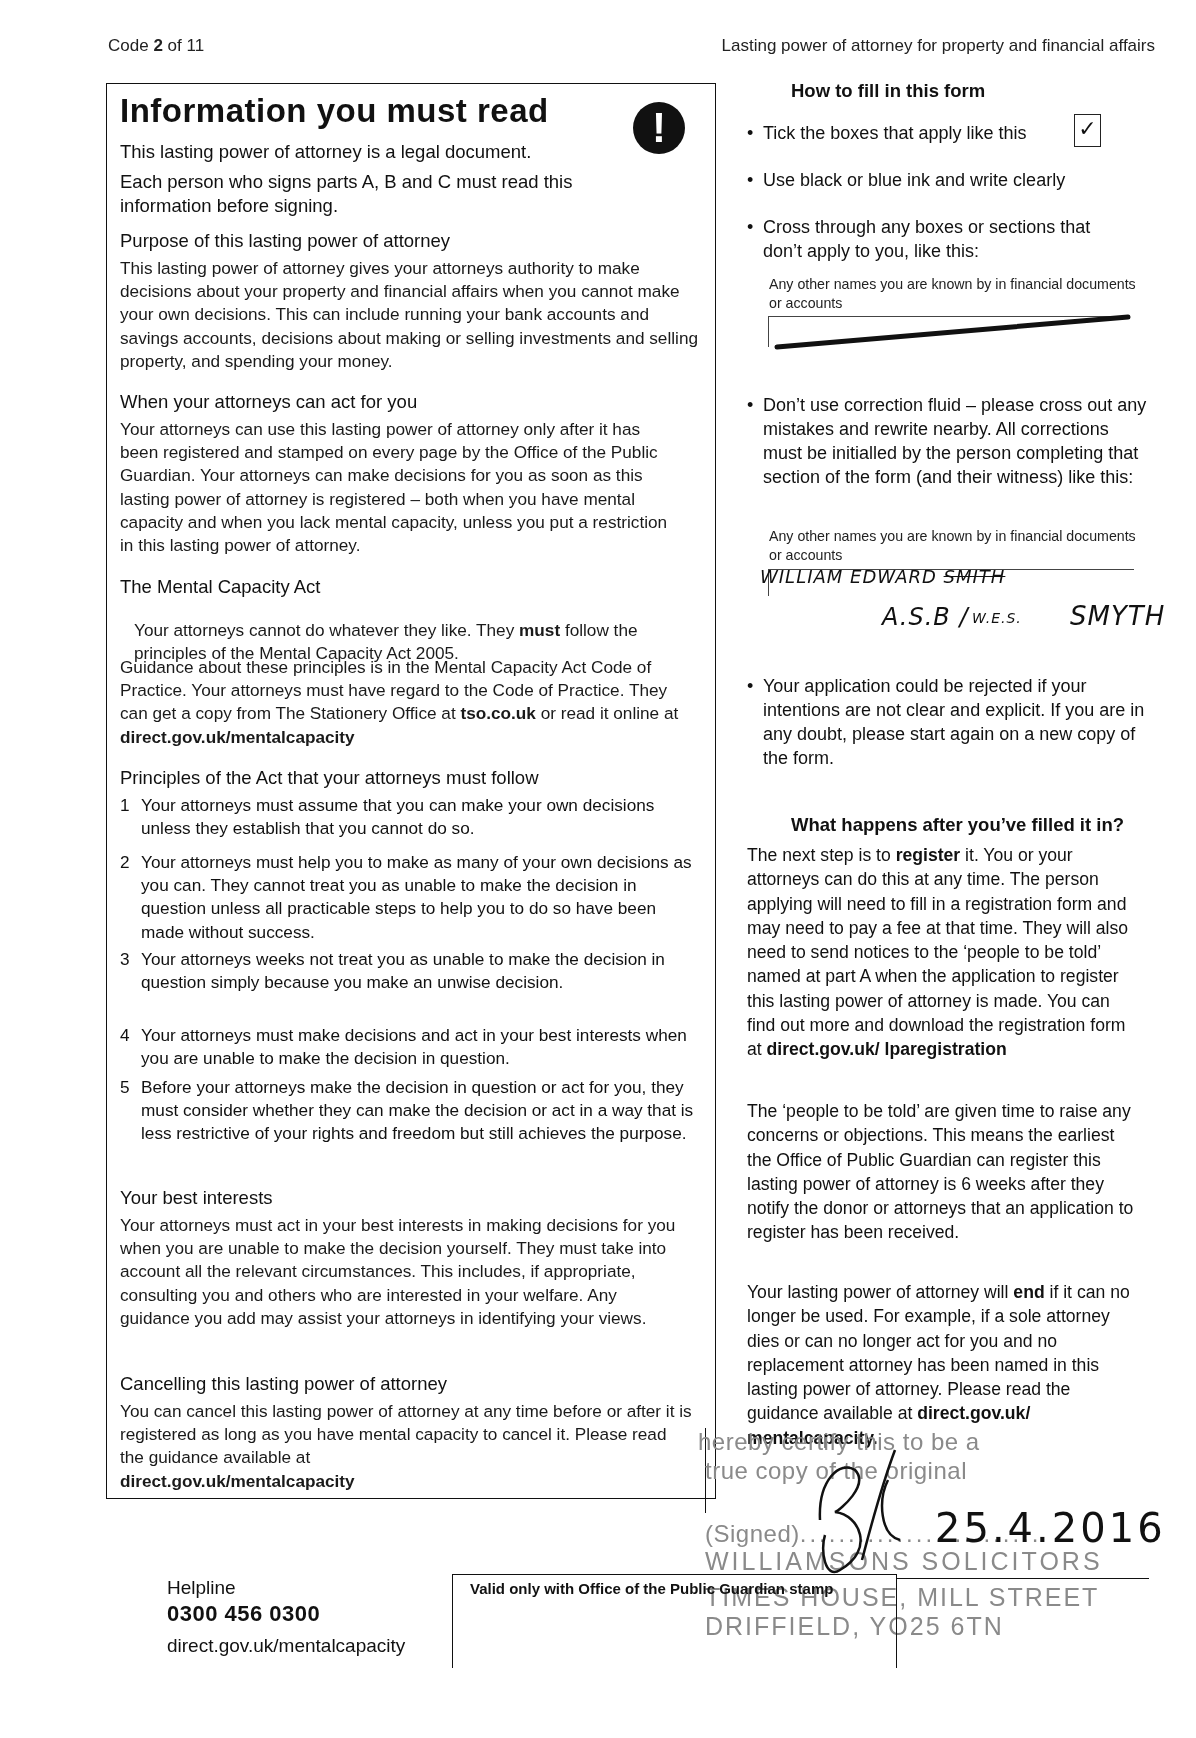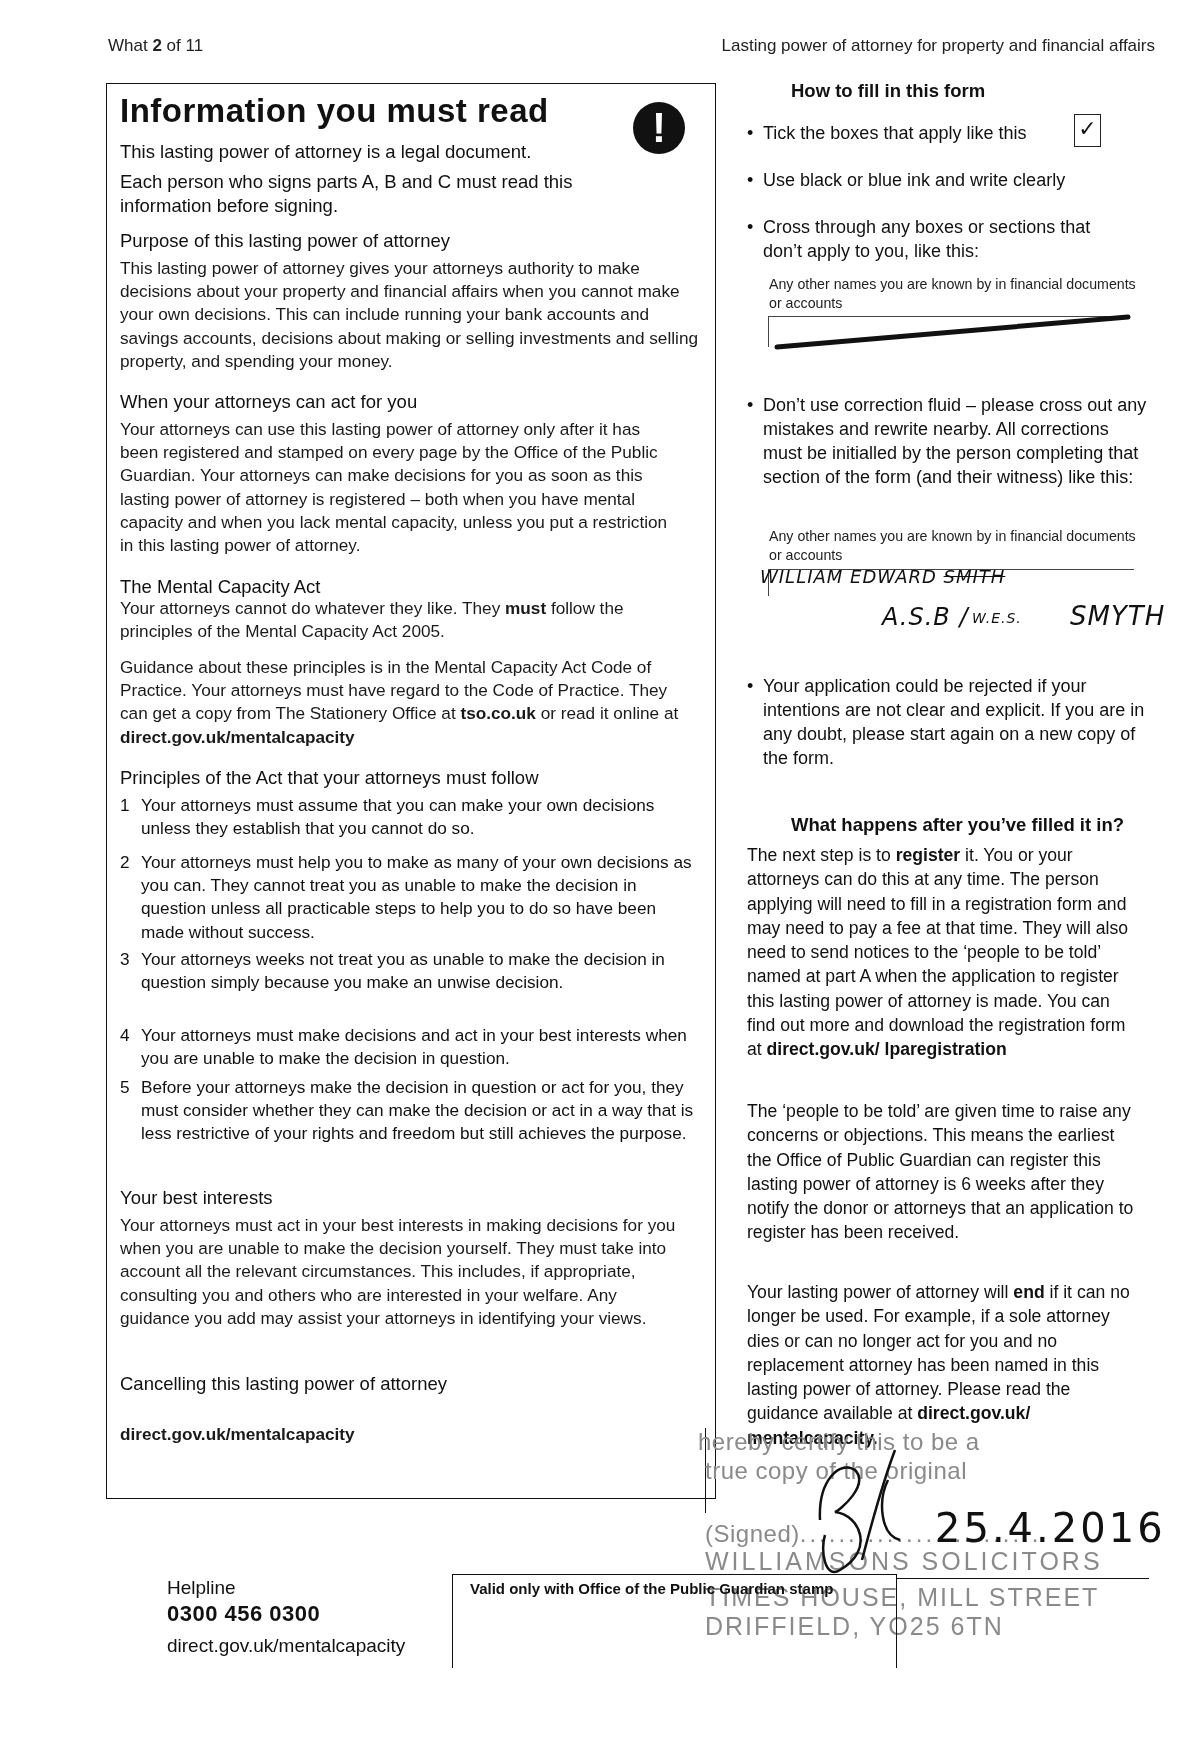--- a/index.html
+++ b/index.html
@@ -46,37 +46,37 @@
   #stamp-label { left:470px; top:1580px; font-size:15px; font-weight:bold; }
   #stamp-top-ext { left:897px; top:1578px; width:252px; border-top:1.5px solid #111; }
 
   
   .cert { color:#8a8a8a; font-size:24px; letter-spacing:0.5px; }
   #cert-bracket { left:705px; top:1428px; width:0; height:85px; border-left:1.5px solid #111; }
 </style>
 </head>
 <body>
 
-<div class="abs hdr" style="left:108px;"><span>What </span><b>2</b><span> of 11</span></div>
+<div class="abs hdr" style="left:108px;"><span>Code </span><b>2</b><span> of 11</span></div>
 <div class="abs hdr" style="right:41px;">Lasting power of attorney for property and financial affairs</div>
 
 <div id="info-box" class="abs"></div>
 <div id="info-title" class="abs">Information you must read</div>
 <div id="alert-icon" class="abs">!</div>
 <div class="abs lead" style="top:140px;">This lasting power of attorney is a legal document.</div>
 <div class="abs lead" style="top:170px; width:475px;">Each person who signs parts A, B and C must read this information before signing.</div>
 
 <div class="abs h3" style="top:230px;">Purpose of this lasting power of attorney</div>
 <div class="abs body" style="top:257px;">This lasting power of attorney gives your attorneys authority to make decisions about your property and financial affairs when you cannot make your own decisions. This can include running your bank accounts and savings accounts, decisions about making or selling investments and selling property, and spending your money.</div>
 
 <div class="abs h3" style="top:391px;">When your attorneys can act for you</div>
 <div class="abs body" style="top:418px; width:560px;">Your attorneys can use this lasting power of attorney only after it has been registered and stamped on every page by the Office of the Public Guardian. Your attorneys can make decisions for you as soon as this lasting power of attorney is registered – both when you have mental capacity and when you lack mental capacity, unless you put a restriction in this lasting power of attorney.</div>
 
 <div class="abs h3" style="top:576px;">The Mental Capacity Act</div>
-<div class="abs body" style="top:597px; width:580px;"><span>Your attorneys cannot do whatever they like. They </span><b>must</b><span> follow the principles of the Mental Capacity Act 2005.</span></div>
+<div class="abs body" style="top:619px; width:580px;margin-left:14px;"><span>Your attorneys cannot do whatever they like. They </span><b>must</b><span> follow the principles of the Mental Capacity Act 2005.</span></div>
 <div class="abs body" style="top:656px; width:560px;"><span>Guidance about these principles is in the Mental Capacity Act Code of Practice. Your attorneys must have regard to the Code of Practice. They can get a copy from The Stationery Office at </span><b>tso.co.uk</b><span> or read it online at </span><b>direct.gov.uk/mentalcapacity</b></div>
 
 <div class="abs h3" style="top:767px;">Principles of the Act that your attorneys must follow</div>
 <div class="abs num-item" style="top:794px;">
     <span class="n">1</span>
     <span class="t" style="width:520px;">Your attorneys must assume that you can make your own decisions unless they establish that you cannot do so.</span>
   </div>
 <div class="abs num-item" style="top:851px;">
     <span class="n">2</span>
     <span class="t">Your attorneys must help you to make as many of your own decisions as you can. They cannot treat you as unable to make the decision in question unless all practicable steps to help you to do so have been made without success.</span>
@@ -91,21 +91,21 @@
   </div>
 <div class="abs num-item" style="top:1076px;">
     <span class="n">5</span>
     <span class="t" style="width:570px;">Before your attorneys make the decision in question or act for you, they must consider whether they can make the decision or act in a way that is less restrictive of your rights and freedom but still achieves the purpose.</span>
   </div>
 
 <div class="abs h3" style="top:1187px;">Your best interests</div>
 <div class="abs body" style="top:1214px; width:570px;">Your attorneys must act in your best interests in making decisions for you when you are unable to make the decision yourself. They must take into account all the relevant circumstances. This includes, if appropriate, consulting you and others who are interested in your welfare. Any guidance you add may assist your attorneys in identifying your views.</div>
 
 <div class="abs h3" style="top:1373px;">Cancelling this lasting power of attorney</div>
-<div class="abs body" style="top:1400px; width:575px;"><br><b>direct.gov.uk/mentalcapacity</b></div>
+<div class="abs body" style="top:1400px; width:575px;"><span>You can cancel this lasting power of attorney at any time before or after it is registered as long as you have mental capacity to cancel it. Please read the guidance available at </span><br><b>direct.gov.uk/mentalcapacity</b></div>
 
 <div class="abs rh3" style="top:80px;">How to fill in this form</div>
 <div class="abs bullet" style="top:121px;">
     <span class="dot">•</span>
     <span class="t">Tick the boxes that apply like this</span>
   </div>
 <div id="tick-box" class="abs">✓</div>
 <div class="abs bullet" style="top:168px;">
     <span class="dot">•</span>
     <span class="t">Use black or blue ink and write clearly</span>

